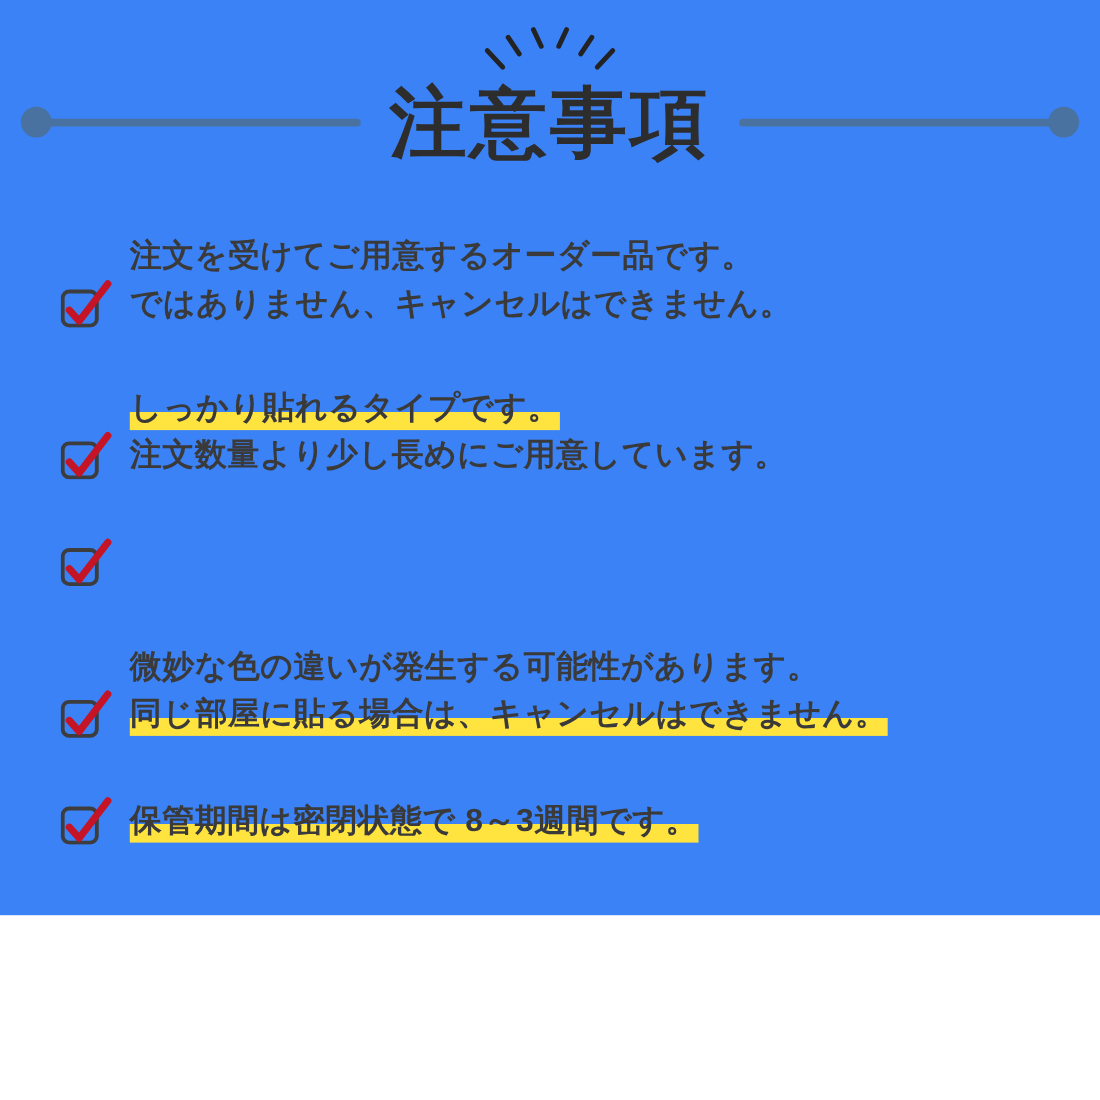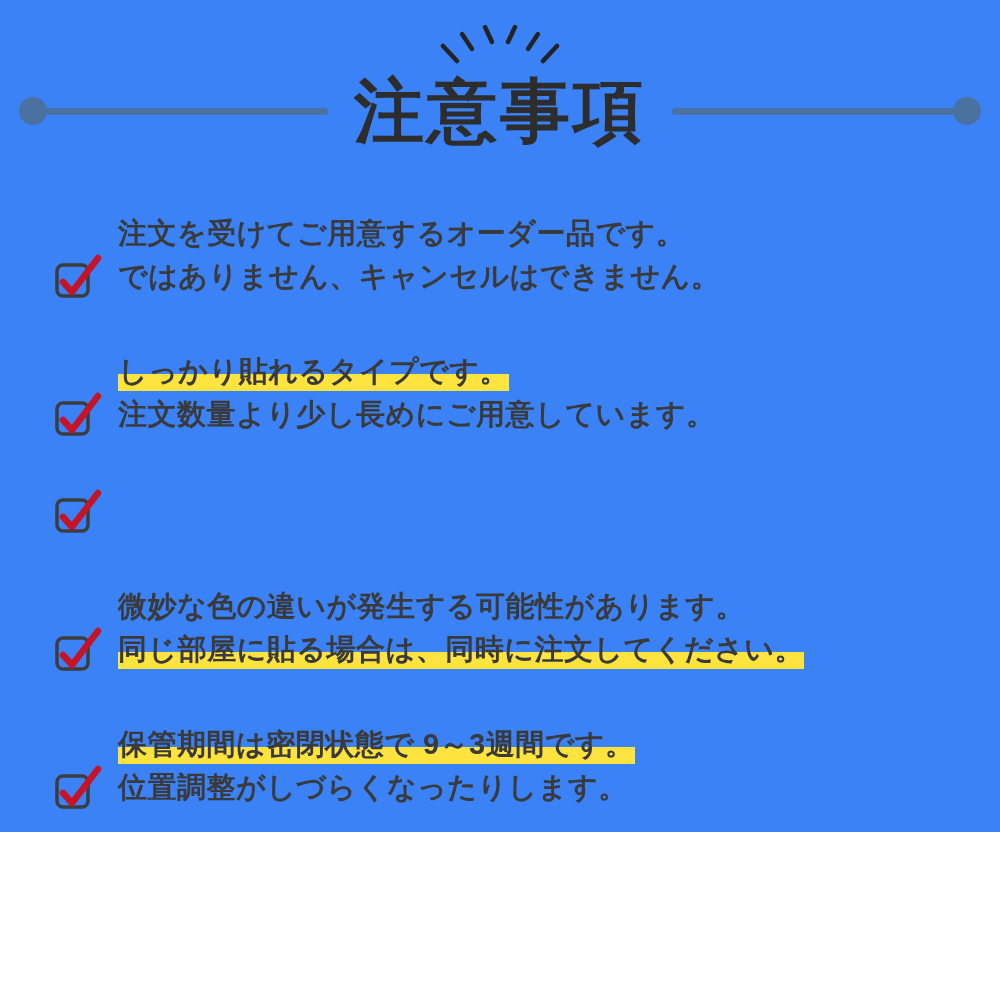--- a/index.html
+++ b/index.html
@@ -127,29 +127,28 @@
       </svg>
     </div>
 
     <div class="item">
       <svg class="checkbox" viewBox="0 0 47 44" aria-hidden="true">
         <rect x="2" y="11" width="31" height="31" rx="6" fill="none" stroke="#3d3d3d" stroke-width="3.5"></rect>
         <path d="M8 28 L17 38 L43 4" fill="none" stroke="#c41426" stroke-width="6.5" stroke-linecap="round" stroke-linejoin="round"></path>
       </svg>
       <div class="lines">
         <p><span>微妙な色の違いが発生する可能性があります。</span></p>
-        <p><span class="hl">同じ部屋に貼る場合は、同時に注文してください。</span></p>
+        <p><span class="hl">同じ部屋に貼る場合は、キャンセルはできません。</span></p>
       </div>
     </div>
 
     <div class="item">
       <svg class="checkbox" viewBox="0 0 47 44" aria-hidden="true">
         <rect x="2" y="11" width="31" height="31" rx="6" fill="none" stroke="#3d3d3d" stroke-width="3.5"></rect>
         <path d="M8 28 L17 38 L43 4" fill="none" stroke="#c41426" stroke-width="6.5" stroke-linecap="round" stroke-linejoin="round"></path>
       </svg>
       <div class="lines">
-        <p><span class="hl">保管期間は密閉状態で 9～3週間です。</span></p>
-        <p><span>位置調整がしづらくなったりします。</span></p>
+        <p><span class="hl">保管期間は密閉状態で 8～3週間です。</span></p>
       </div>
     </div>
 
   </main>
 </div>
 
 </body></html>

